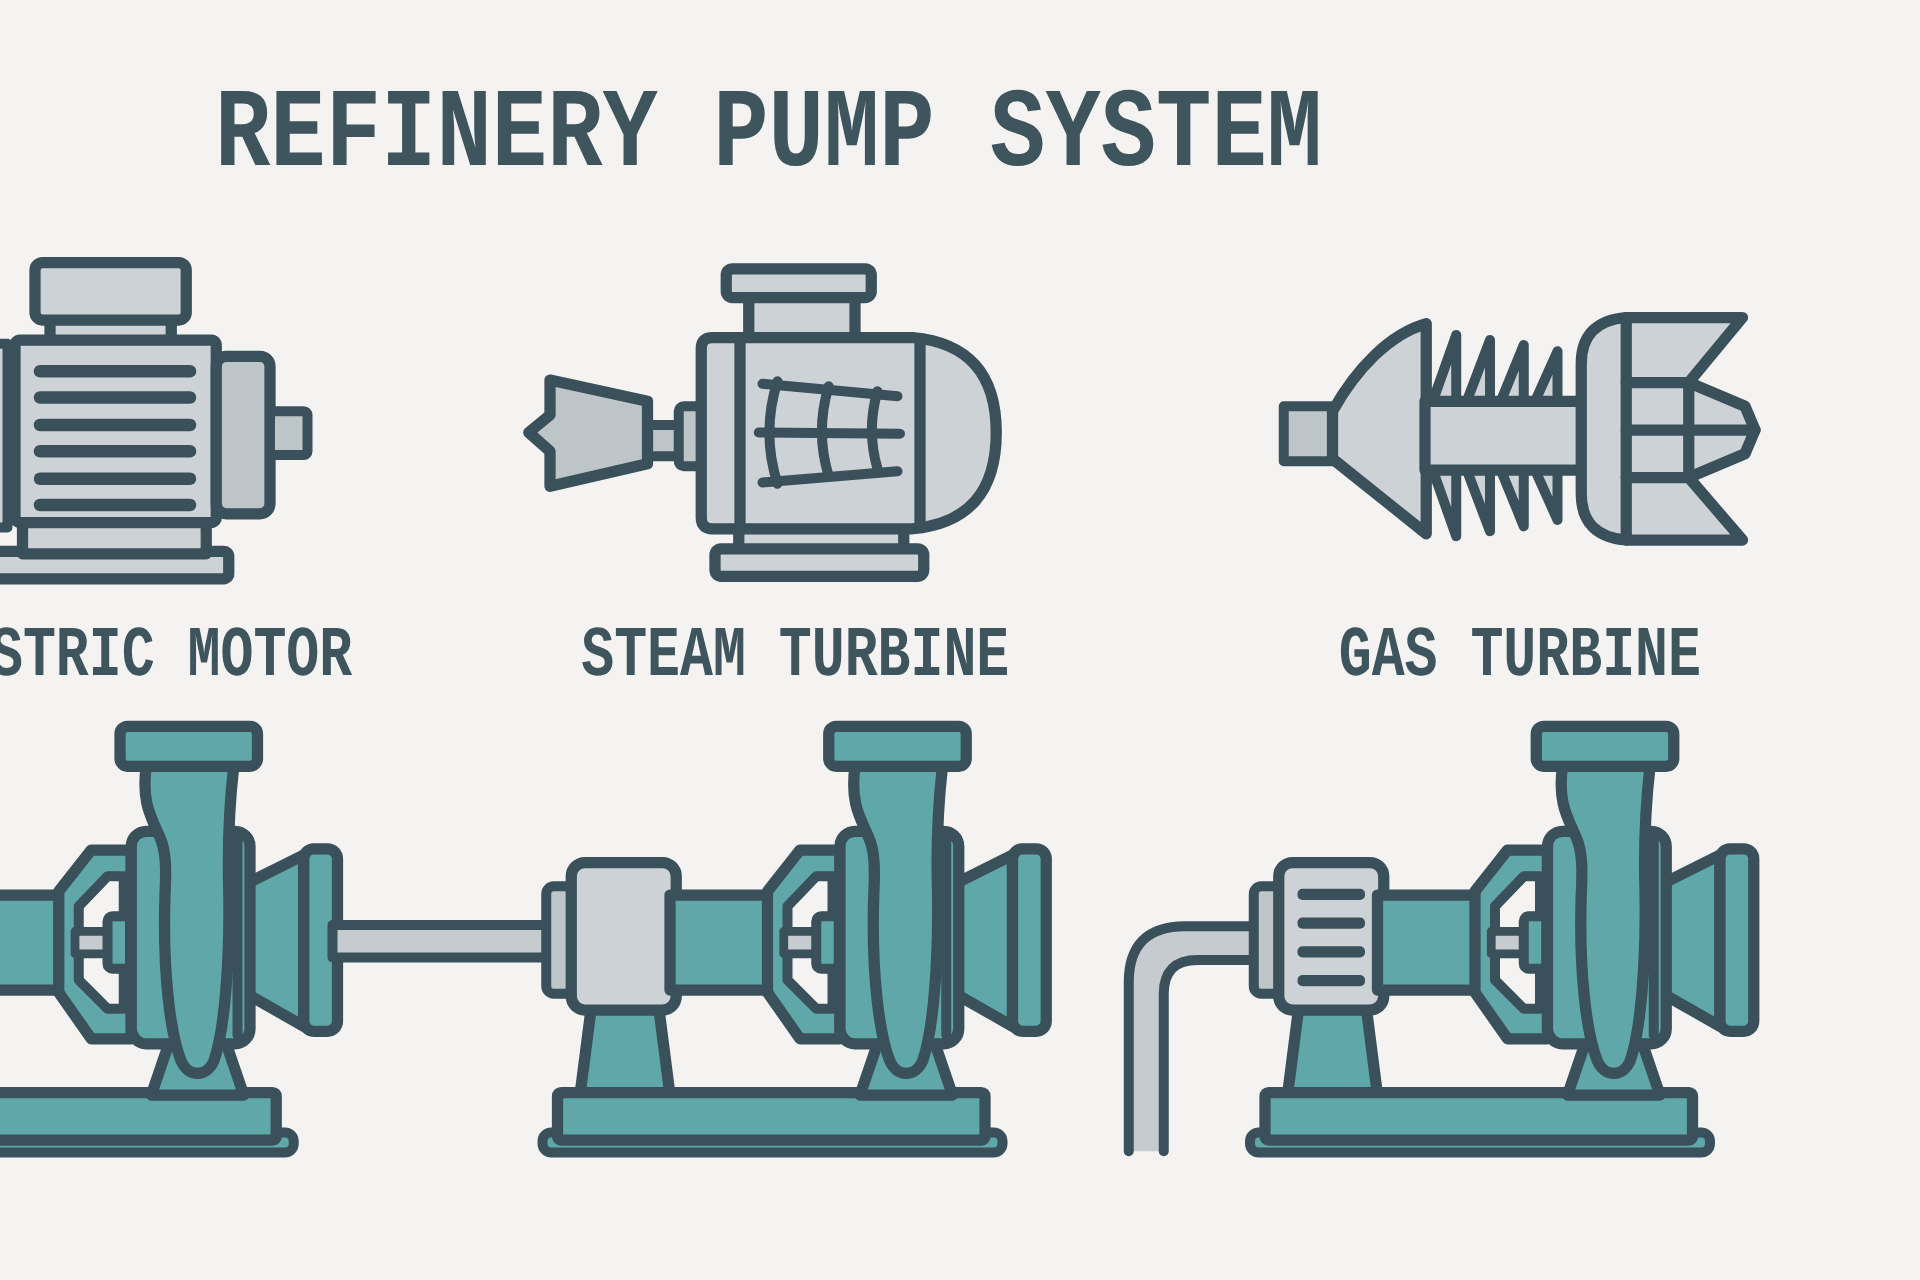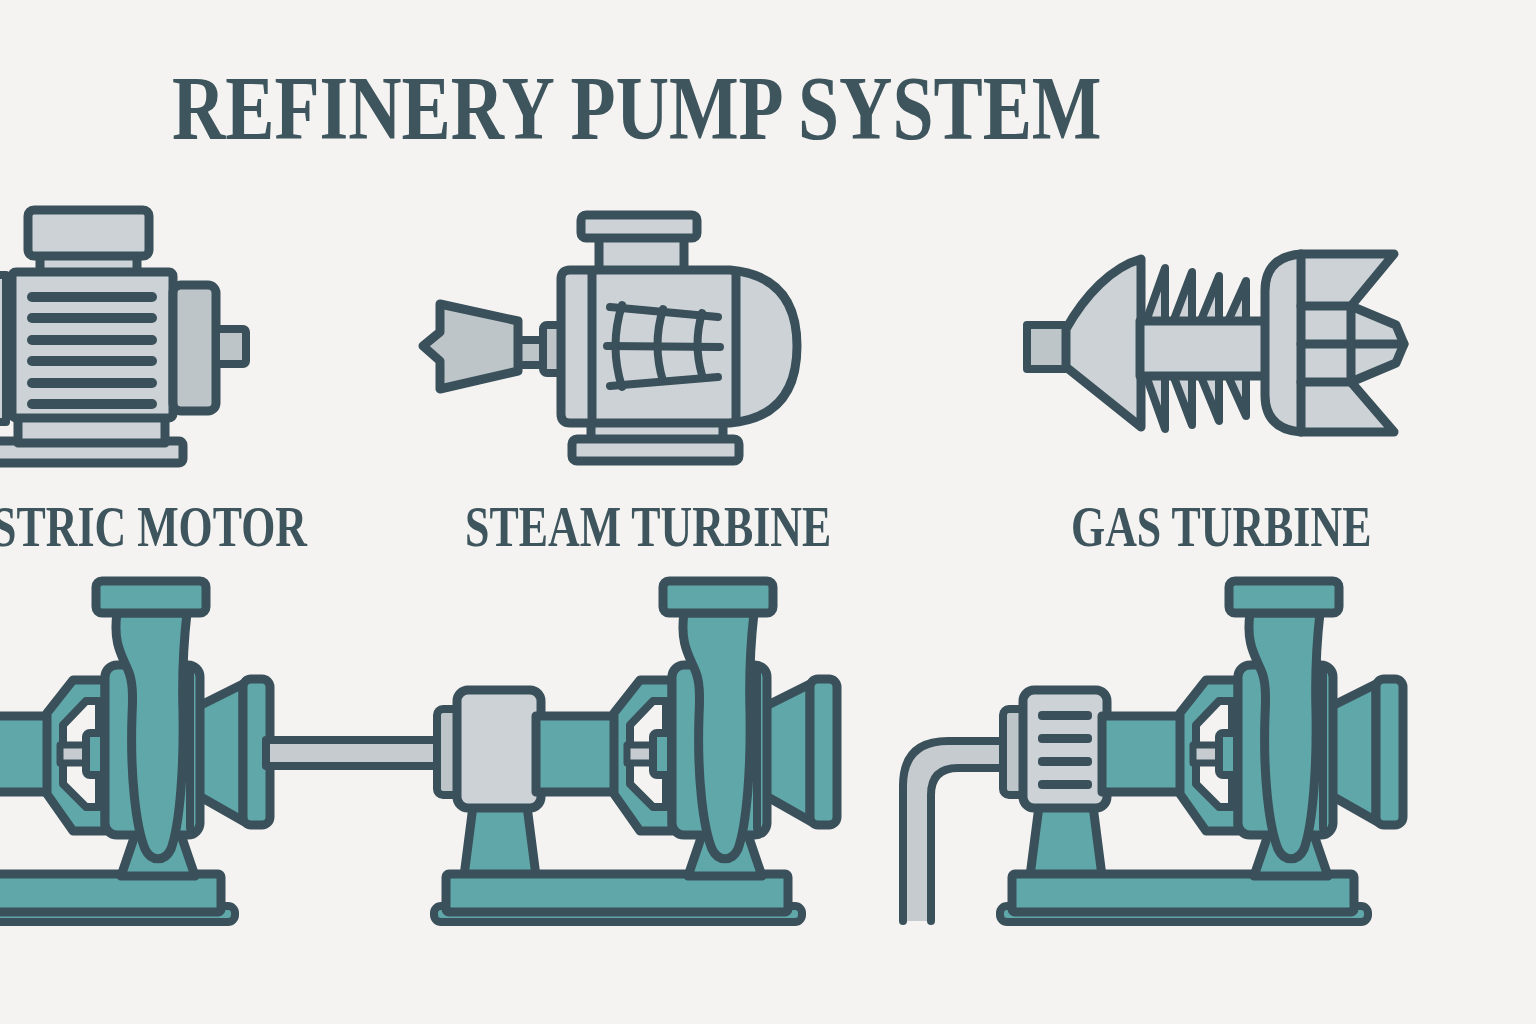--- a/index.html
+++ b/index.html
@@ -8,21 +8,21 @@
     --text:#3E555D;
     --teal:#5FA7A9;
     --gray-light:#CDD2D6;
     --gray-mid:#BEC5C9;
     --gray-shaft:#C6CBCF;
   }
   html,body{margin:0;padding:0;}
   .stage{
     position:relative;width:1536px;height:1024px;overflow:hidden;
     background:var(--background);
-    font-family:Liberation Serif, serif;
+    font-family:Liberation Mono, monospace;
   }
   .stage svg{position:absolute;left:0;top:0;}
   .caption{
     position:absolute;font-weight:700;line-height:1;white-space:nowrap;
     color:var(--text);transform-origin:left top;letter-spacing:0;
   }
   .title{left:172px;top:64px;font-size:90px;transform:scaleX(.82);}
   .lbl{font-size:57px;transform:scaleX(.77);}
   .lbl-motor{left:-8px;top:498px;}
   .lbl-steam{left:465px;top:498px;}

